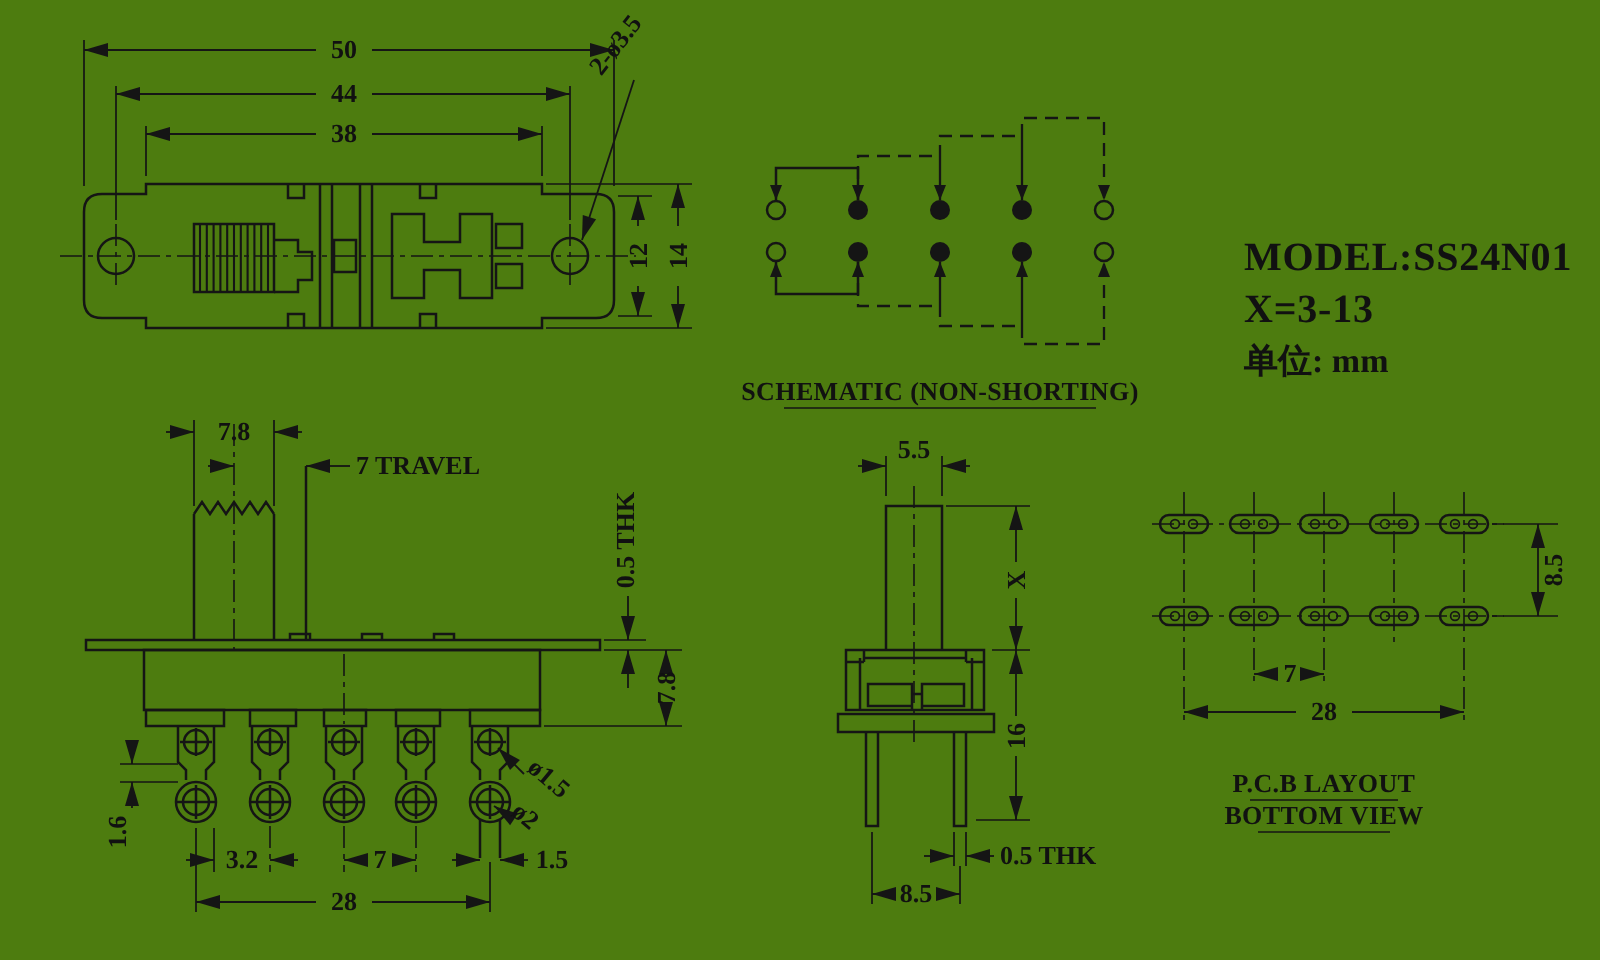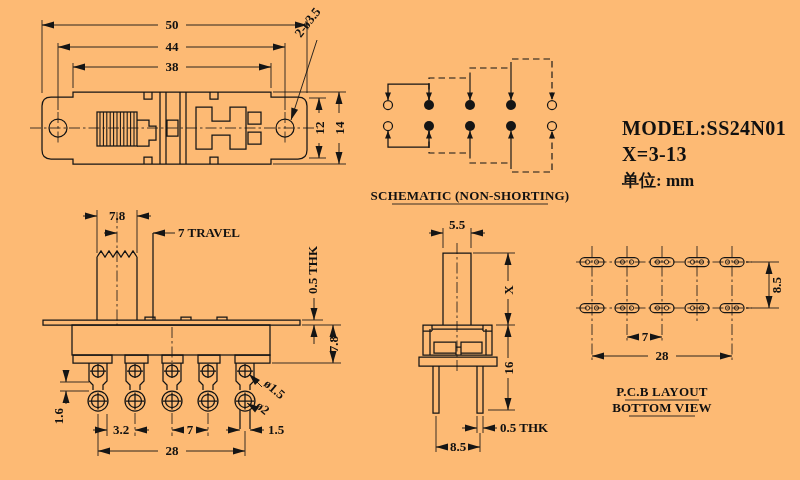--- a/index.html
+++ b/index.html
@@ -1,16 +1,16 @@
 <!DOCTYPE html>
 <html><head>
 <meta charset="utf-8">
 <style>
   html,body{margin:0;padding:0;background:#fff;}
-  #stage{position:relative;width:800px;height:480px;background:#fdba74;overflow:hidden;}
+  #stage{position:relative;width:800px;height:480px;background:#4d7c0f;overflow:hidden;}
   svg{position:absolute;left:0;top:0;}
   .ln{fill:none;stroke:#151515;stroke-width:1.25;stroke-linejoin:miter;stroke-linecap:butt;}
   .tn{fill:none;stroke:#151515;stroke-width:0.85;}
   .dim{fill:none;stroke:#151515;stroke-width:0.9;}
   .cl{fill:none;stroke:#151515;stroke-width:0.8;stroke-dasharray:11 3 2.5 3;}
   .dsh{fill:none;stroke:#151515;stroke-width:1.15;stroke-dasharray:6.5 4;}
   .hatch{fill:none;stroke:#151515;stroke-width:1.05;}
   text{font-family:"Liberation Serif","DejaVu Serif",serif;font-weight:bold;fill:#111;}
   .t13{font-size:13px;}
   .ttl{font-size:13px;letter-spacing:.2px;}

